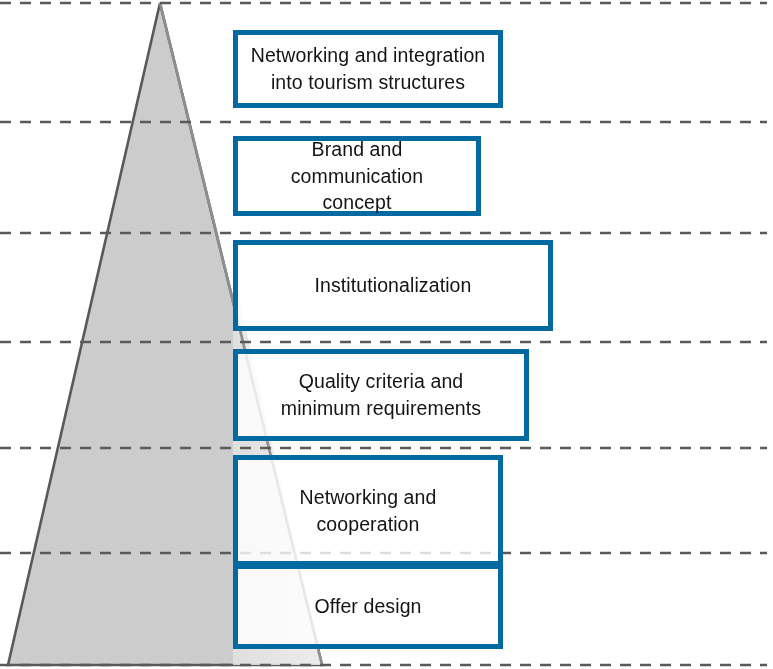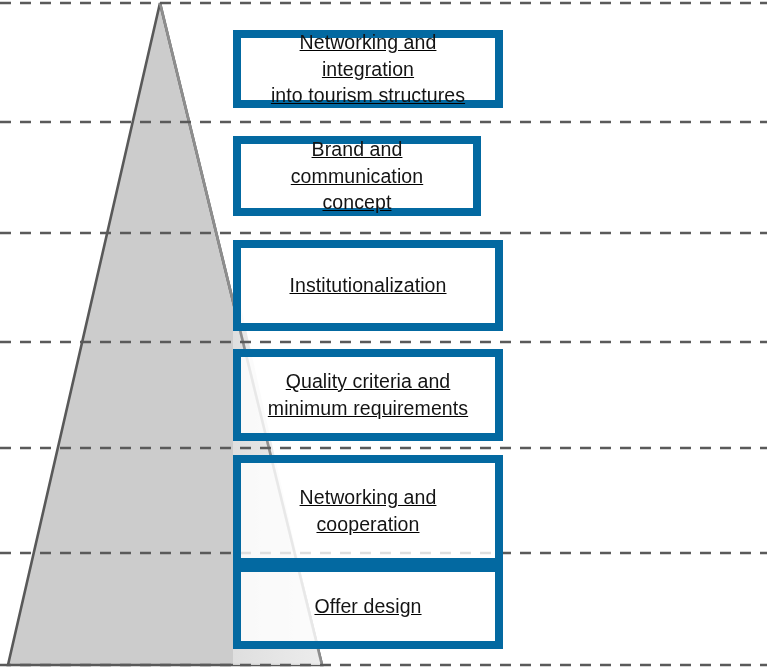--- a/index.html
+++ b/index.html
@@ -28,27 +28,26 @@
   #level-boxes {
     position: absolute;
     left: 0;
     top: 0;
     width: 773px;
     height: 669px;
   }
   .level-box {
     position: absolute;
     box-sizing: border-box;
-    border: 8px solid #0369a1;
+    border: 5px solid #0369a1;
     background: rgba(255, 255, 255, 0.80);
     display: flex;
     align-items: center;
     justify-content: center;
     text-align: center;
-    text-decoration: underline;
   }
   .level-box-label {
     font-size: 19.5px;
     line-height: 1.38;
     color: #141414;
     letter-spacing: 0.1px;
     padding: 0 10px;
     white-space: pre-line;
   }
 </style>
@@ -84,24 +83,24 @@
 
   <div id="level-boxes">
       <div class="level-box" style="left: 233px; top: 30px; width: 270px; height: 78px;">
         <div class="level-box-label">Networking and integration
 into tourism structures</div>
       </div>
       <div class="level-box" style="left: 233px; top: 136px; width: 248px; height: 80px;">
         <div class="level-box-label">Brand and communication
 concept</div>
       </div>
-      <div class="level-box" style="left: 233px; top: 240px; width: 270px; height: 91px;">
+      <div class="level-box" style="left: 233px; top: 240px; width: 320px; height: 91px;">
         <div class="level-box-label">Institutionalization</div>
       </div>
-      <div class="level-box" style="left: 233px; top: 349px; width: 270px; height: 92px;">
+      <div class="level-box" style="left: 233px; top: 349px; width: 296px; height: 92px;">
         <div class="level-box-label">Quality criteria and
 minimum requirements</div>
       </div>
       <div class="level-box" style="left: 233px; top: 455px; width: 270px; height: 111px;">
         <div class="level-box-label">Networking and
 cooperation</div>
       </div>
       <div class="level-box" style="left: 233px; top: 564px; width: 270px; height: 85px;">
         <div class="level-box-label">Offer design</div>
       </div>

